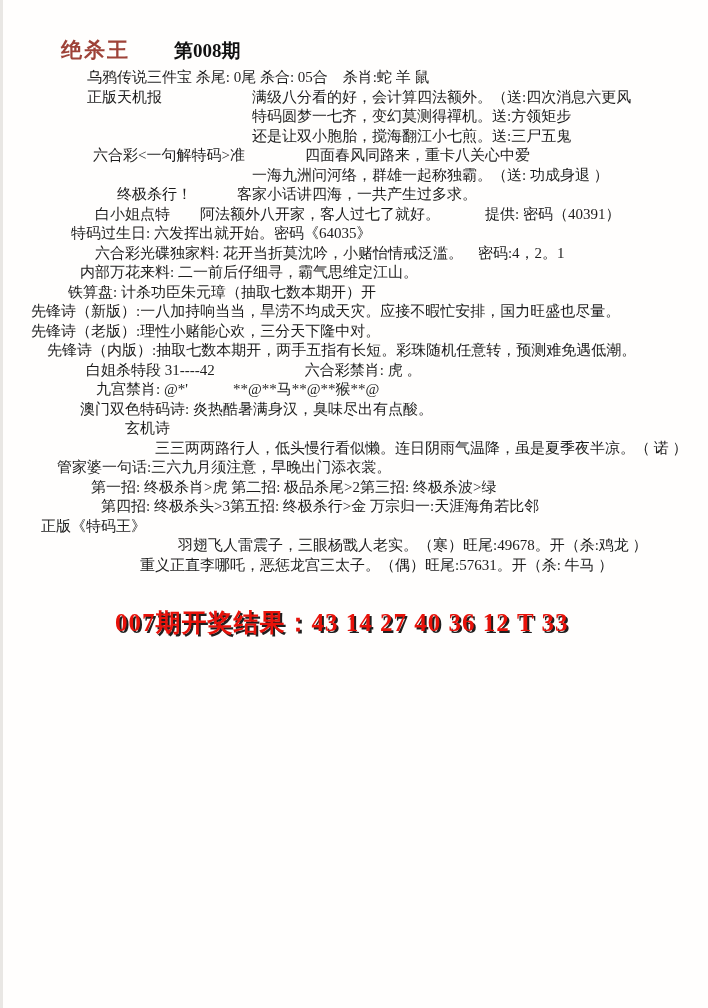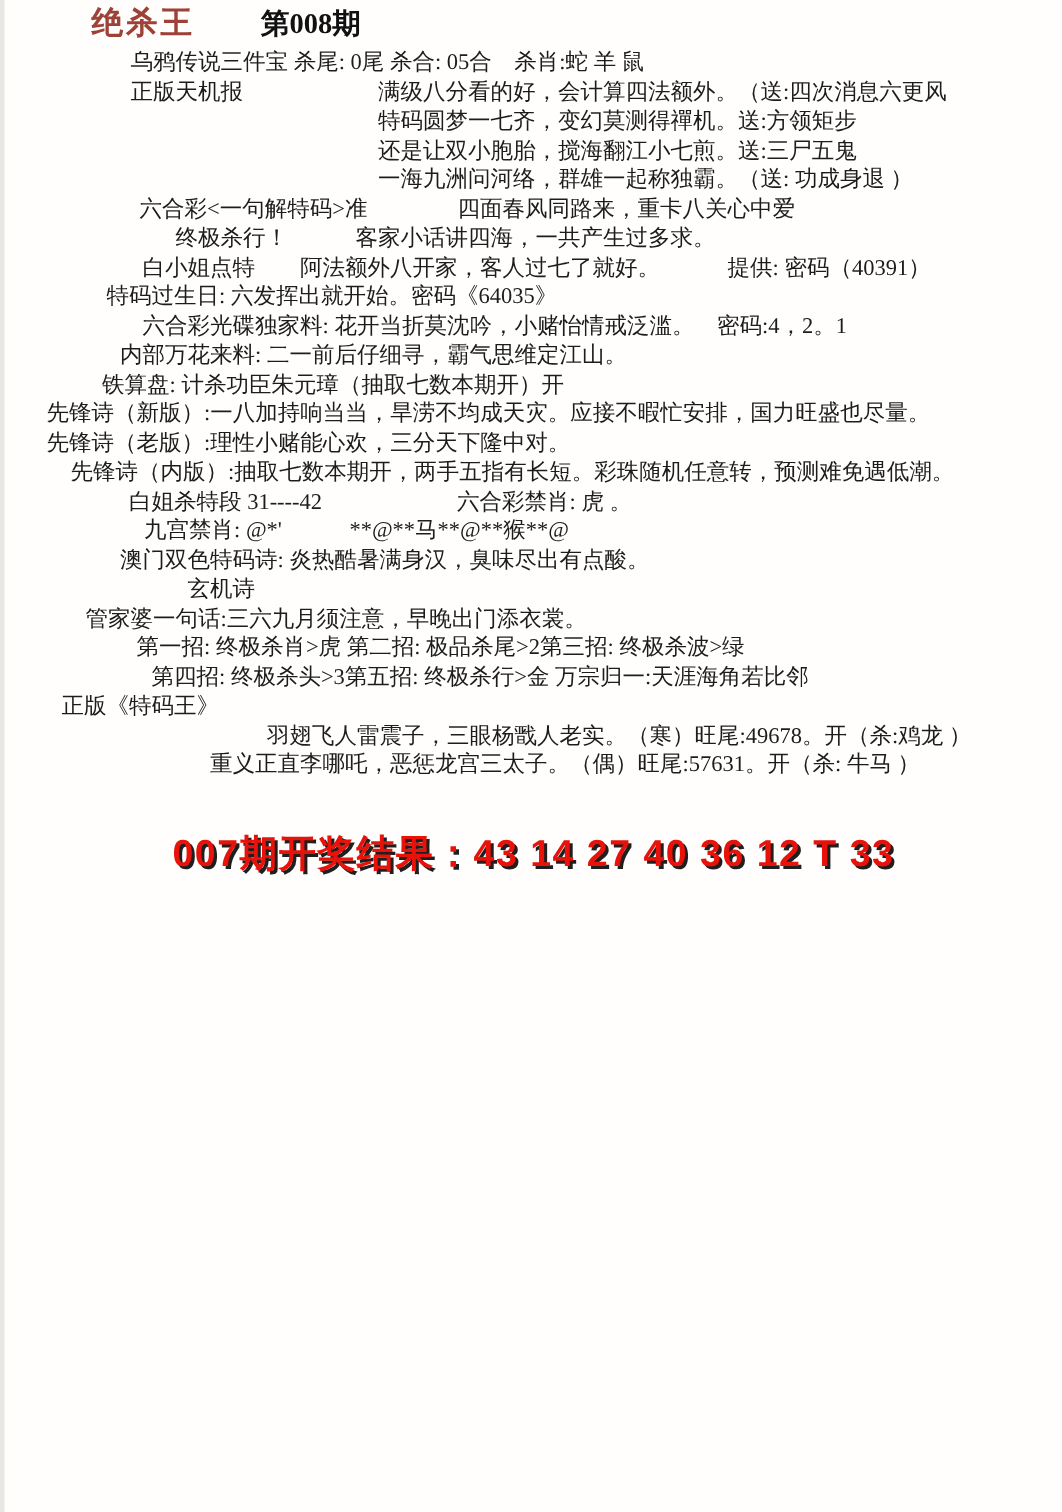--- a/index.html
+++ b/index.html
@@ -10,20 +10,21 @@
     border-left:3px solid #e9e7e4;
     box-sizing:border-box;
     font-family:"Liberation Serif","DejaVu Serif",serif;
     color:#161616;
     overflow:hidden;
   }
   .titlebar{
     padding:1px 0 0 58px;
     height:27px;
     white-space:nowrap;
+    margin-top:35px;
   }
   .brand{
     font-size:21px;
     font-weight:bold;
     color:#9e4238;
     letter-spacing:2px;
   }
   .issue{
     font-size:19px;
     font-weight:bold;
@@ -33,21 +34,21 @@
   .lines{margin-top:5px;}
   .ln{
     font-size:15px;
     line-height:19.5px;
     white-space:pre;
     color:#1c1c1c;
   }
   .result{
     margin-top:31px;
     padding-left:112px;
-    font-family:Liberation Sans, sans-serif;
+    font-family:Liberation Serif, serif;
     font-size:25px;
     font-weight:bold;
     letter-spacing:1px;
     color:#e8120a;
     text-shadow:2px 2px 0 #1f1f1f;
     white-space:nowrap;
   }
 </style>
 </head>
 <body>
@@ -56,35 +57,36 @@
 
   <div class="titlebar">
     <span class="brand">绝杀王</span><span class="issue">第008期</span>
   </div>
 
   <div class="lines">
     <div class="ln" style="padding-left:84px">乌鸦传说三件宝 杀尾: 0尾 杀合: 05合　杀肖:蛇 羊 鼠</div>
     <div class="ln" style="padding-left:84px">正版天机报　　　　　　满级八分看的好，会计算四法额外。（送:四次消息六更风</div>
     <div class="ln" style="padding-left:84px">　　　　　　　　　　　特码圆梦一七齐，变幻莫测得禪机。送:方领矩步</div>
     <div class="ln" style="padding-left:84px">　　　　　　　　　　　还是让双小胞胎，搅海翻江小七煎。送:三尸五鬼</div>
+    <div class="ln" style="padding-left:90px">六合彩&lt;一句解特码&gt;准　　　　四面春风同路来，重卡八关心中爱</div>
     <div class="ln" style="padding-left:84px">　　　　　　　　　　　一海九洲问河络，群雄一起称独霸。（送: 功成身退 ）</div>
-    <div class="ln" style="padding-left:90px">六合彩&lt;一句解特码&gt;准　　　　四面春风同路来，重卡八关心中爱</div>
     <div class="ln" style="padding-left:84px">　　终极杀行！　　　客家小话讲四海，一共产生过多求。</div>
     <div class="ln" style="padding-left:62px">　　白小姐点特　　阿法额外八开家，客人过七了就好。　　　提供: 密码（40391）</div>
     <div class="ln" style="padding-left:68px">特码过生日: 六发挥出就开始。密码《64035》</div>
     <div class="ln" style="padding-left:62px">　　六合彩光碟独家料: 花开当折莫沈吟，小赌怡情戒泛滥。　密码:4，2。1</div>
     <div class="ln" style="padding-left:62px">　内部万花来料: 二一前后仔细寻，霸气思维定江山。</div>
     <div class="ln" style="padding-left:50px">　铁算盘: 计杀功臣朱元璋（抽取七数本期开）开</div>
     <div class="ln" style="padding-left:28px">先锋诗（新版）:一八加持响当当，旱涝不均成天灾。应接不暇忙安排，国力旺盛也尽量。</div>
     <div class="ln" style="padding-left:28px">先锋诗（老版）:理性小赌能心欢，三分天下隆中对。</div>
     <div class="ln" style="padding-left:44px">先锋诗（内版）:抽取七数本期开，两手五指有长短。彩珠随机任意转，预测难免遇低潮。</div>
     <div class="ln" style="padding-left:68px">　白姐杀特段 31----42　　　　　　六合彩禁肖: 虎 。</div>
     <div class="ln" style="padding-left:78px">　九宫禁肖: @*'　　　**@**马**@**猴**@</div>
     <div class="ln" style="padding-left:62px">　澳门双色特码诗: 炎热酷暑满身汉，臭味尽出有点酸。</div>
     <div class="ln" style="padding-left:92px">　　玄机诗</div>
+    <div class="ln" style="padding-left:62px">　　　　　　三三两两路行人，低头慢行看似懒。连日阴雨气温降，虽是夏季夜半凉。（ 诺 ）</div>
     <div class="ln" style="padding-left:54px">管家婆一句话:三六九月须注意，早晚出门添衣裳。</div>
     <div class="ln" style="padding-left:58px">　　第一招: 终极杀肖&gt;虎 第二招: 极品杀尾&gt;2第三招: 终极杀波&gt;绿</div>
     <div class="ln" style="padding-left:68px">　　第四招: 终极杀头&gt;3第五招: 终极杀行&gt;金 万宗归一:天涯海角若比邻</div>
     <div class="ln" style="padding-left:38px">正版《特码王》</div>
     <div class="ln" style="padding-left:70px">　　　　　　　羽翅飞人雷震子，三眼杨戬人老实。（寒）旺尾:49678。开（杀:鸡龙 ）</div>
     <div class="ln" style="padding-left:62px">　　　　　重义正直李哪吒，恶惩龙宫三太子。（偶）旺尾:57631。开（杀: 牛马 ）</div>
   </div>
 
   <div class="result">007期开奖结果：43 14 27 40 36 12 T 33</div>
 

